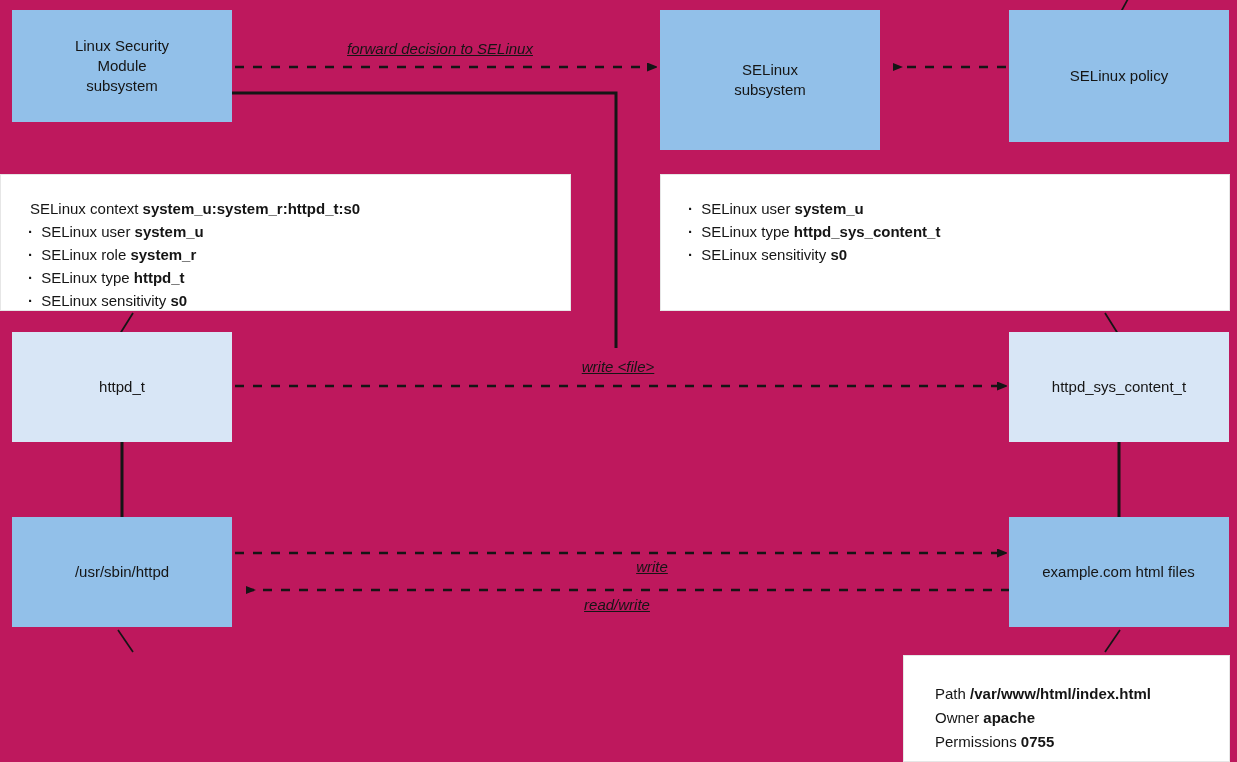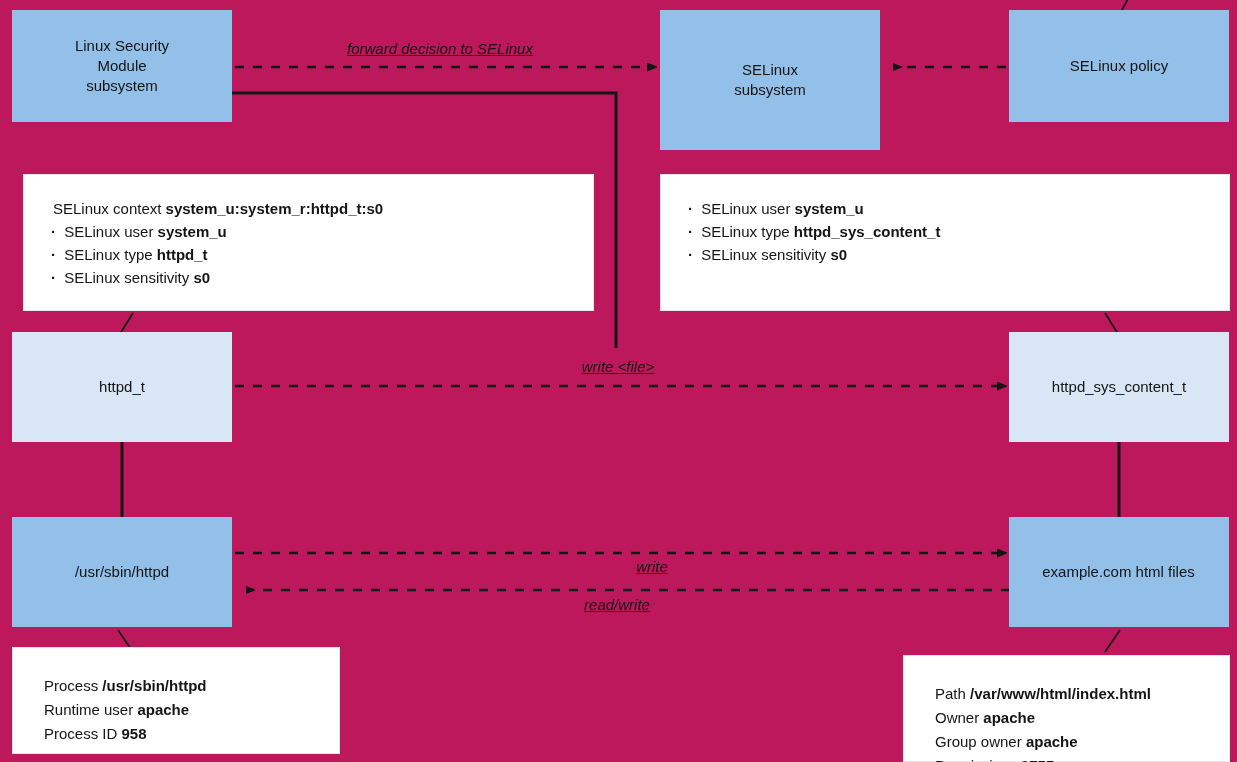--- a/index.html
+++ b/index.html
@@ -131,21 +131,21 @@
     <span class="label">Linux Security
 Module
 subsystem</span>
   </div>
 
   <div class="node dark" style="left:660px; top:10px; width:220px; height:140px;">
     <span class="label">SELinux
 subsystem</span>
   </div>
 
-  <div class="node dark" style="left:1009px; top:10px; width:220px; height:112px;">
+  <div class="node dark" style="left:1009px; top:10px; width:220px; height:132px;">
     <span class="label">SELinux policy</span>
   </div>
 
   <div class="node light" style="left:12px; top:332px; width:220px; height:110px;">
     <span class="label">httpd_t</span>
   </div>
 
   <div class="node light" style="left:1009px; top:332px; width:220px; height:110px;">
     <span class="label">httpd_sys_content_t</span>
   </div>
@@ -159,27 +159,30 @@
   </div>
 
   <div class="edge-label" style="left:440px; top:40px;">forward decision to SELinux</div>
 
   <div class="edge-label" style="left:618px; top:358px;">write &lt;file&gt;</div>
 
   <div class="edge-label" style="left:617px; top:558px;margin-left:35px;">write</div>
 
   <div class="edge-label" style="left:617px; top:596px;">read/write</div>
 
-  <div class="infobox" style="left:23px; top:174px; width:571px; height:137px;">
+  <div class="infobox" style="left:0; top:174px; width:571px; height:137px;">
     <div class="lines">
       <div class="line">
         <span>SELinux context </span><b>system_u:system_r:httpd_t:s0</b>
       </div>
       <div class="line bullet">
         <span>SELinux user </span><b>system_u</b>
+      </div>
+      <div class="line bullet">
+        <span>SELinux role </span><b>system_r</b>
       </div>
       <div class="line bullet">
         <span>SELinux type </span><b>httpd_t</b>
       </div>
       <div class="line bullet">
         <span>SELinux sensitivity </span><b>s0</b>
       </div>
     </div>
   </div>
 
@@ -190,44 +193,28 @@
       </div>
       <div class="line bullet">
         <span>SELinux type </span><b>httpd_sys_content_t</b>
       </div>
       <div class="line bullet">
         <span>SELinux sensitivity </span><b>s0</b>
       </div>
     </div>
   </div>
 
-  <div class="infobox compact" style="left:12px; top:647px; width:328px; height:107px;">
-    <div class="lines">
-      <div class="line">
-        <span>Process </span><b>/usr/sbin/httpd</b>
-      </div>
-      <div class="line">
-        <span>Runtime user </span><b>apache</b>
-      </div>
-      <div class="line">
-        <span>Process ID </span><b>958</b>
-      </div>
-    </div>
-  </div>
 
   <div class="infobox compact" style="left:903px; top:647px; width:327px; height:107px;margin-top:8px;">
     <div class="lines">
       <div class="line">
         <span>Path </span><b>/var/www/html/index.html</b>
       </div>
       <div class="line">
         <span>Owner </span><b>apache</b>
       </div>
       <div class="line">
-        <span>Group owner </span><b>apache</b>
-      </div>
-      <div class="line">
         <span>Permissions </span><b>0755</b>
       </div>
     </div>
   </div>
 
 </div>
 
 </body></html>

